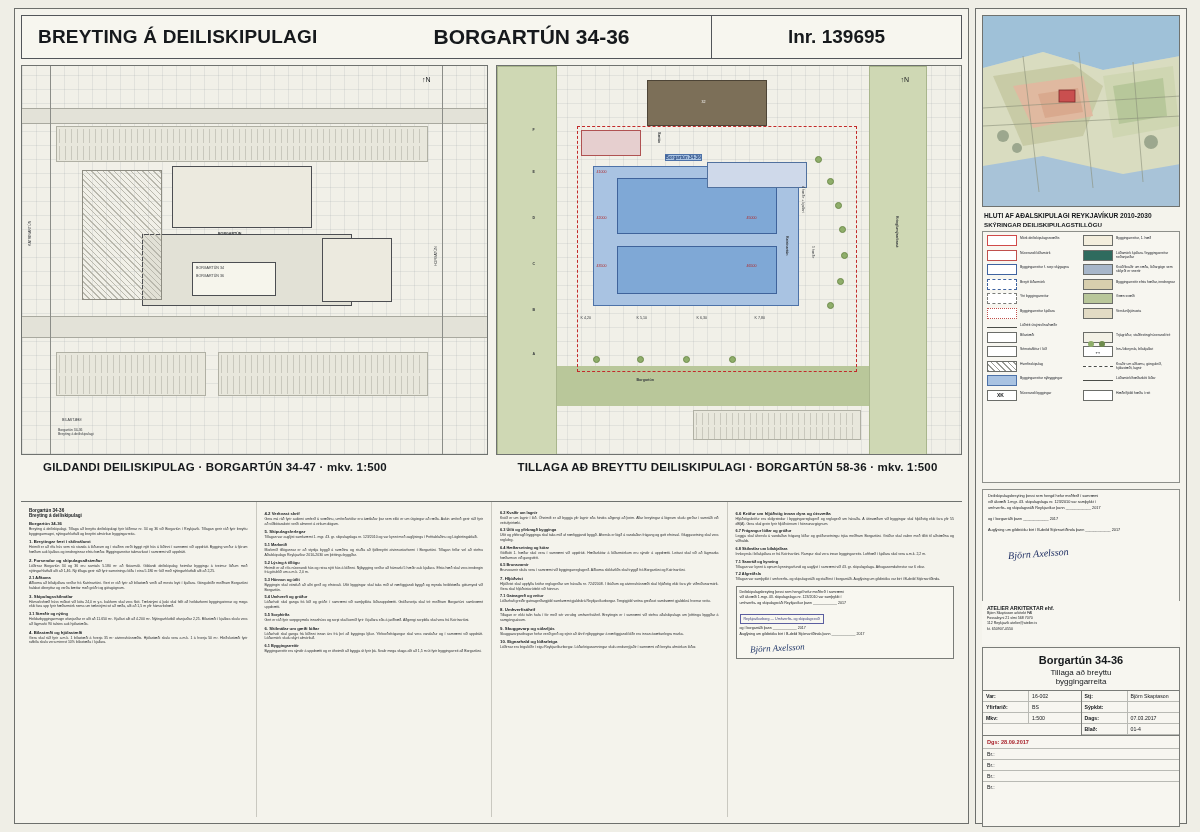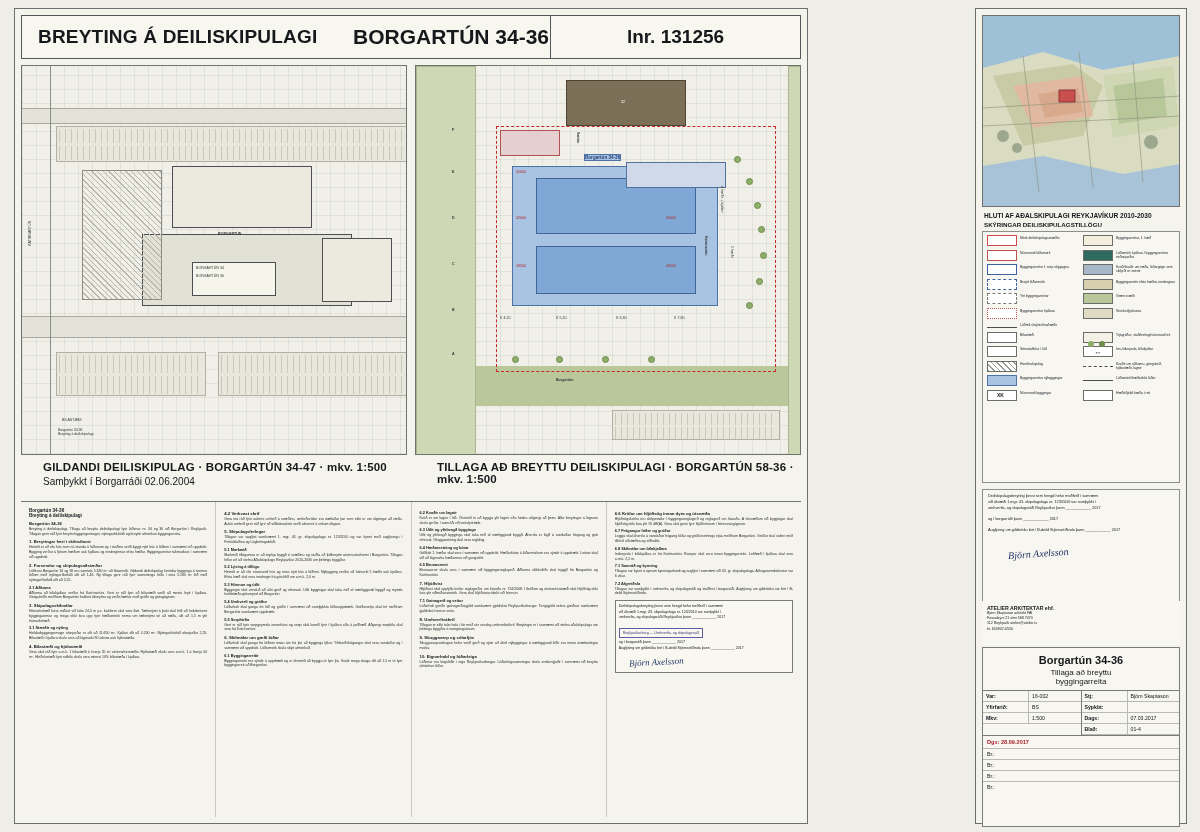--- a/index.html
+++ b/index.html
@@ -8,21 +8,21 @@
     width:1200px; height:832px;
     background:#e8e6dd;
     font-family:"Liberation Sans", sans-serif;
     color:#16191c;
     overflow:hidden;
   }
   .sheet { position:relative; width:1200px; height:832px; background:#efeee6; }
 
   
   .mainsheet {
-    position:absolute; left:14px; top:8px; width:794px; height:816px;
+    position:absolute; left:14px; top:8px; width:955px; height:816px;
     background:#f4f3ec; border:1px solid #6d6f6c;padding-left:8px;
   }
   .titlebar {
     position:absolute; left:6px; top:6px; right:6px; height:44px;
     border:1px solid #53565a; background:#f7f6ef;
     display:flex; align-items:center;
   }
   .titlebar .t1 { flex:0 0 330px; padding-left:16px; font-size:19px; font-weight:bold; letter-spacing:.2px;}
   .titlebar .t2 { flex:1; text-align:center; font-size:21px; font-weight:bold; }
   .titlebar .t3 { flex:0 0 250px; text-align:center; font-size:19px; font-weight:bold; border-left:1px solid #53565a; height:100%; display:flex; align-items:center; justify-content:center;}
@@ -109,21 +109,21 @@
 </head>
 <body>
 
 <div class="sheet">
 
   <div class="mainsheet">
 
     <div class="titlebar">
       <div class="t1">BREYTING Á DEILISKIPULAGI</div>
       <div class="t2">BORGARTÚN 34-36</div>
-      <div class="t3">lnr. 131256</div>
+      <div class="t3">lnr. 139695</div>
     </div>
 
     <div class="plans">
 
       <div class="planbox">
         <div class="gridbg"></div>
 
         <div class="road" style="left:0;top:250px;width:100%;height:22px;"></div>
         <div class="road" style="left:0;top:42px;width:100%;height:16px;"></div>
         <div class="lineV" style="left:28px;top:0;height:390px;"></div>
@@ -226,21 +226,20 @@
           <div class="parkrow" style="left:2px;top:2px;right:2px;height:12px;"></div>
           <div class="parkrow" style="left:2px;top:16px;right:2px;height:12px;"></div>
         </div>
         <div class="northarrow" style="left:404px;top:10px;">↑N</div>
       </div>
     </div>
 
     <div class="plancap">
       <div>
         <div class="c1">GILDANDI DEILISKIPULAG ·  BORGARTÚN 34-47 ·  mkv. 1:500</div>
-        <div class="c2">Samþykkt í Borgarráði 02.06.2004</div>
       </div>
       <div>
         <div class="c1">TILLAGA AÐ BREYTTU DEILISKIPULAGI ·  BORGARTÚN 58-36 ·  mkv. 1:500</div>
       </div>
     </div>
 
     <div class="textzone">
 
       <div class="col">
         <h4 style="white-space:pre-line;">Borgartún 34-36

